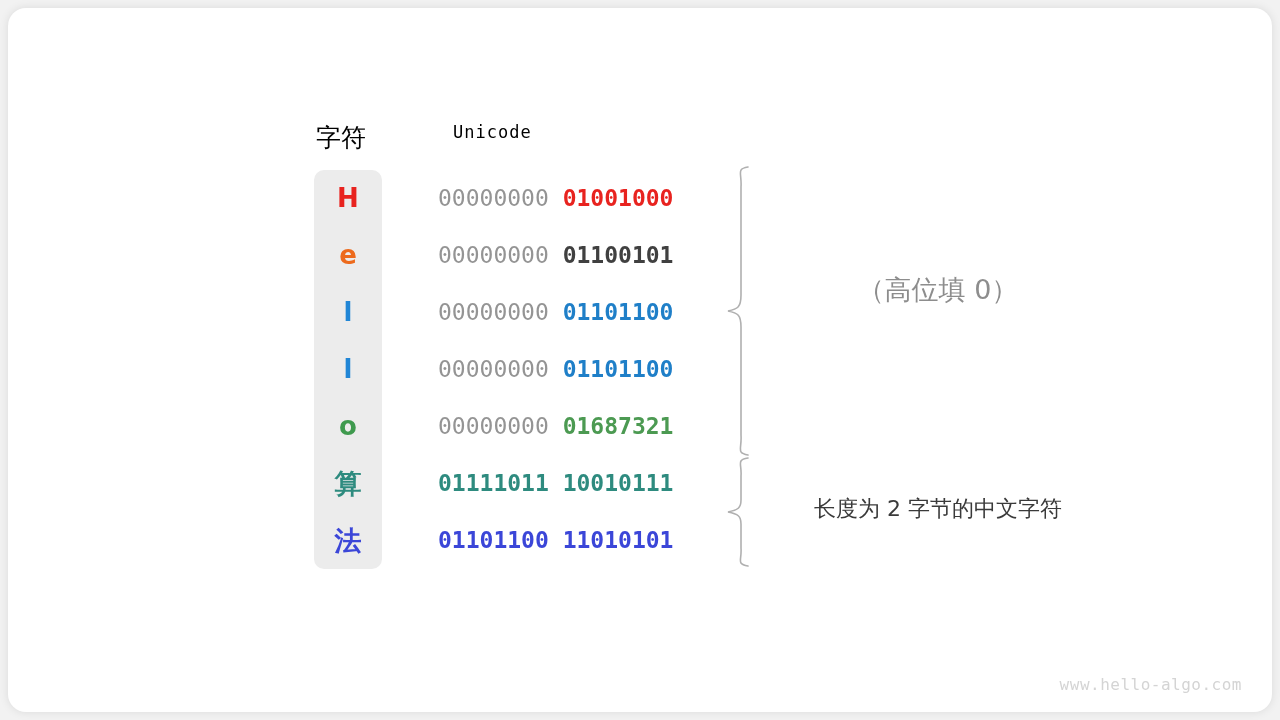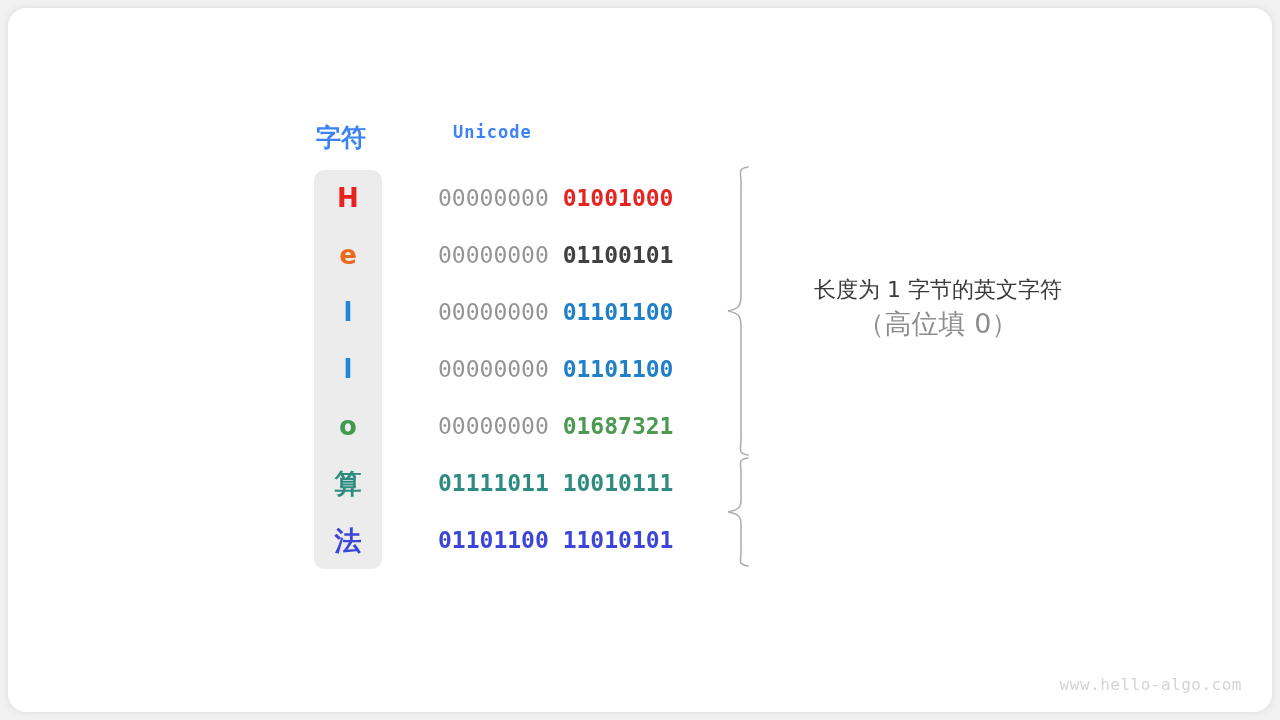--- a/index.html
+++ b/index.html
@@ -27,22 +27,22 @@
     height: 704px;
     background: #ffffff;
     border-radius: 18px;
     box-shadow: 0 0 10px rgba(0,0,0,0.10);
     overflow: hidden;
   }
 
   
   .col-head {
     position: absolute;
-    font-weight: bold;
-    color: #3b82f6;
+    font-weight: normal;
+    color: #000000;
     white-space: pre;
   }
   .head-char {
     left: 273px;
     top: 113px;
     width: 120px;
     text-align: center;
     font-size: 25px;
     font-family: "DejaVu Sans", "Liberation Sans", sans-serif;
   }
@@ -172,21 +172,23 @@
       <path d="M24 4 C12 6, 18 10, 17 24 L17 132 C17 144, 14 146, 4 148
                C14 150, 17 152, 17 164 L17 272 C18 286, 12 290, 24 292" fill="none" stroke="#b0b0b0" stroke-width="1.6" stroke-linecap="round"></path>
     </svg>
 
     <svg class="brace" style="left:716px; top:446px;" width="40" height="120" viewBox="0 0 40 120">
       <path d="M24 4 C12 6, 18 10, 17 22 L17 46 C17 54, 14 56, 4 58
                C14 60, 17 62, 17 70 L17 94 C18 106, 12 110, 24 112" fill="none" stroke="#b0b0b0" stroke-width="1.6" stroke-linecap="round"></path>
     </svg>
 
     <div class="annot" style="left:770px; top:265px; width:320px;">
-      <div class="annot-line1">长度为 1 字节的英文字符</div>
       <div class="annot-line2">（高位填 0）</div>
     </div>
 
+    <div class="annot" style="left:770px; top:484px; width:320px;">
+      <div class="annot-line1">长度为 2 字节的中文字符</div>
+    </div>
 
     <div class="watermark">www.hello-algo.com</div>
 
   </div>
 </div>
 
 </body></html>

